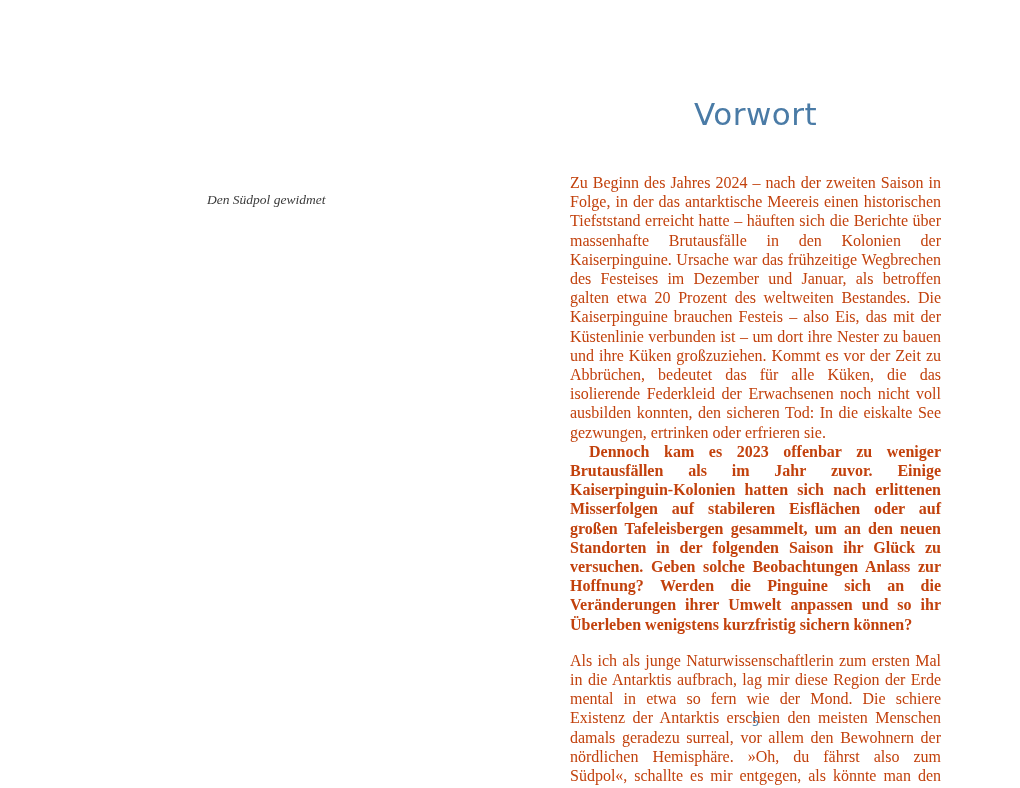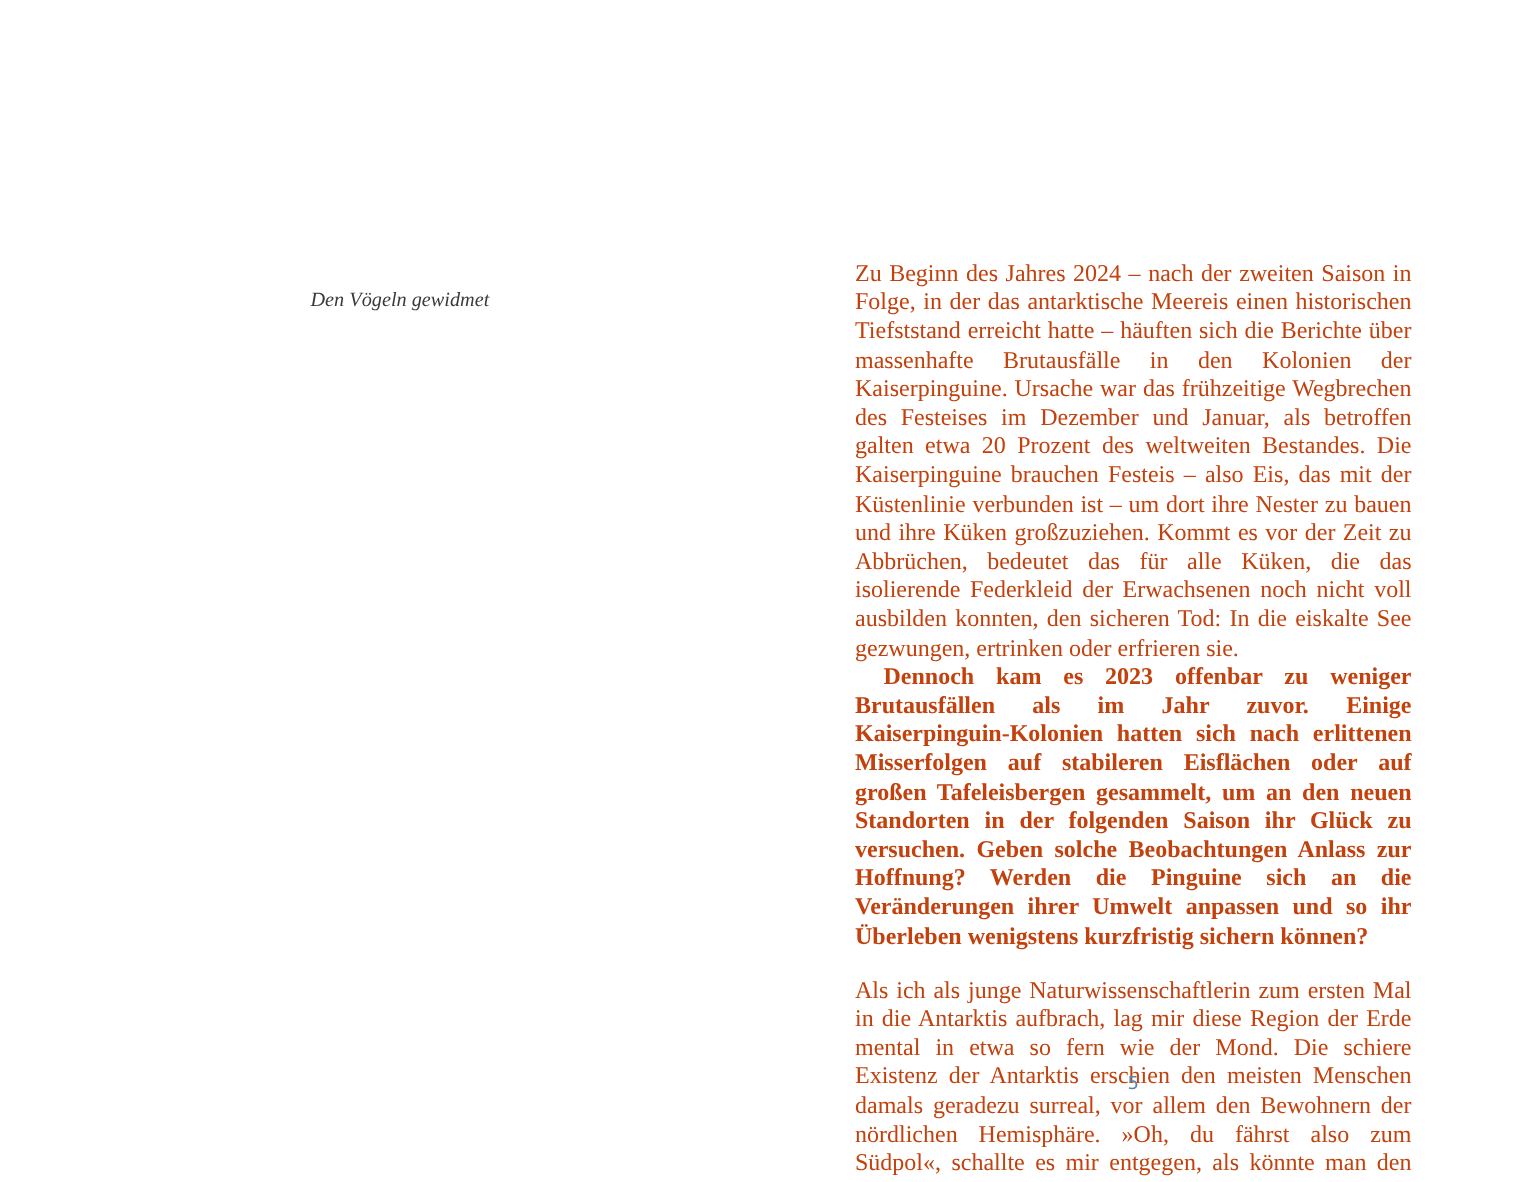--- a/index.html
+++ b/index.html
@@ -98,24 +98,27 @@
       font-size: 12px;
       color: #5a86ad;
     }
   </style>
 </head>
 <body>
 
 <div class="spread">
 
   <div class="page-left">
-    <div class="dedication">Den Vögeln gewidmet</div>
+    <div class="dedication">Den Südpol gewidmet</div>
   </div>
 
   <div class="page-right">
+    <div class="chapter-title-wrap">
+      <h1 class="chapter-title">Vorwort</h1>
+    </div>
 
     <div class="body-text">
       <p>Zu Beginn des Jahres 2024 – nach der zweiten Saison in Folge, in der das antarktische Meereis einen historischen Tiefststand erreicht hatte – häuften sich die Berichte über massenhafte Brutausfälle in den Kolonien der Kaiserpinguine. Ursache war das frühzeitige Wegbrechen des Festeises im Dezember und Januar, als betroffen galten etwa 20 Prozent des weltweiten Bestandes. Die Kaiserpinguine brauchen Festeis – also Eis, das mit der Küstenlinie verbunden ist – um dort ihre Nester zu bauen und ihre Küken großzuziehen. Kommt es vor der Zeit zu Abbrüchen, bedeutet das für alle Küken, die das isolierende Federkleid der Erwachsenen noch nicht voll ausbilden konnten, den sicheren Tod: In die eiskalte See gezwungen, ertrinken oder erfrieren sie.</p>
       <p class="indent">Dennoch kam es 2023 offenbar zu weniger Brutausfällen als im Jahr zuvor. Einige Kaiserpinguin-Kolonien hatten sich nach erlittenen Misserfolgen auf stabileren Eisflächen oder auf großen Tafeleisbergen gesammelt, um an den neuen Standorten in der folgenden Saison ihr Glück zu versuchen. Geben solche Beobachtungen Anlass zur Hoffnung? Werden die Pinguine sich an die Veränderungen ihrer Umwelt anpassen und so ihr Überleben wenigstens kurzfristig sichern können?</p>
       <p class="section-break">Als ich als junge Naturwissenschaftlerin zum ersten Mal in die Antarktis aufbrach, lag mir diese Region der Erde mental in etwa so fern wie der Mond. Die schiere Existenz der Antarktis erschien den meisten Menschen damals geradezu surreal, vor allem den Bewohnern der nördlichen Hemisphäre. »Oh, du fährst also zum Südpol«, schallte es mir entgegen, als könnte man den kompletten Konti-</p>
     </div>
 
     <div class="page-number">5</div>
   </div>
 

